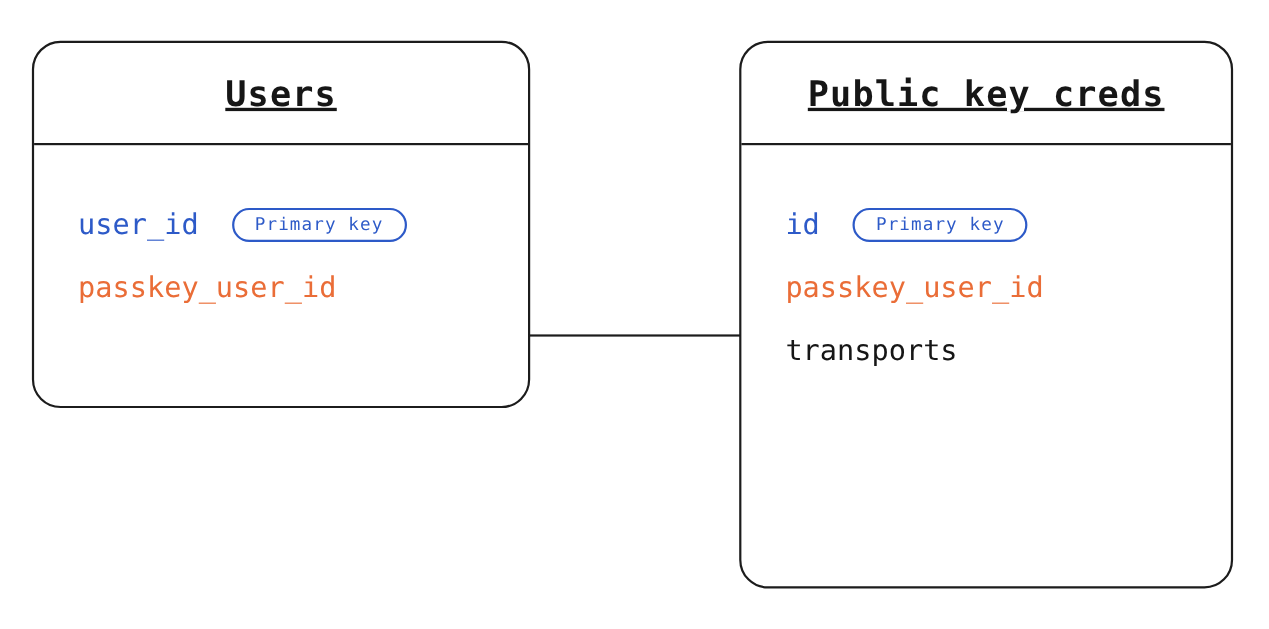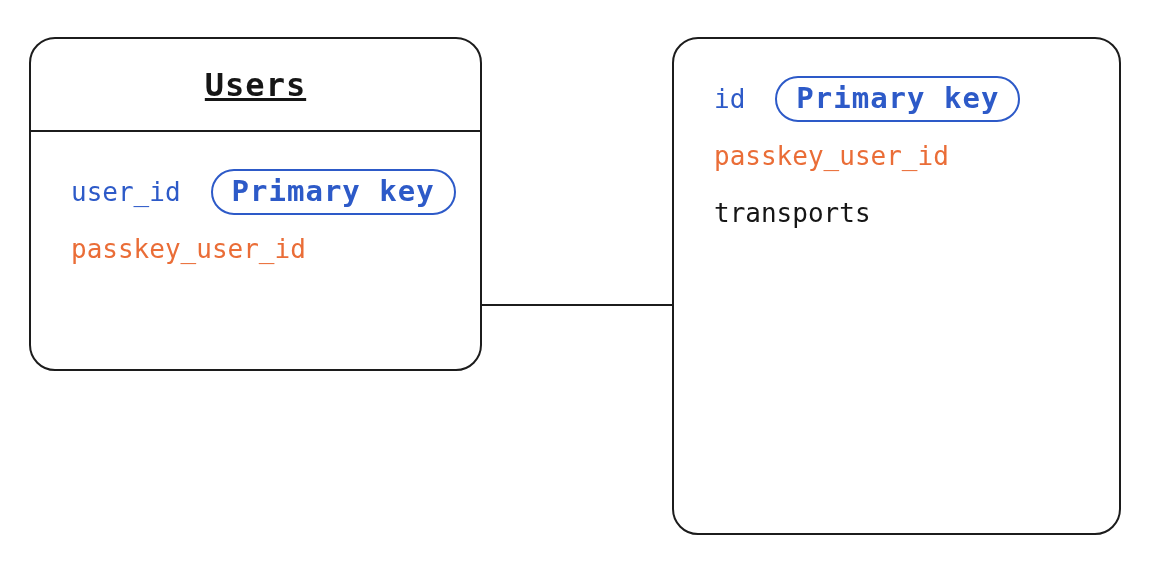--- a/index.html
+++ b/index.html
@@ -40,38 +40,38 @@
     letter-spacing: 1px;
     color: var(--ink, #161616);
     text-decoration: underline;
   }
   .field-list {
     padding: 31px 0 0 40px;
   }
   .field-row {
     height: 57px;
     display: flex;
-    align-items: center;
+    align-items: flex-end;
   }
   .field-name {
     font-size: 26px;
     white-space: pre;
   }
   .field-name.default { color: var(--ink, #161616); }
   .field-name.blue    { color: var(--blue, #2d5ac8); }
   .field-name.orange  { color: var(--orange, #ea6d37); }
   .badge {
     margin-left: 30px;
     display: inline-flex;
     align-items: center;
     border: 2px solid var(--blue, #2d5ac8);
     color: var(--blue, #2d5ac8);
     border-radius: 999px;
-    font-size: 29px;
-    font-weight: bold;
+    font-size: 16px;
+    font-weight: normal;
     letter-spacing: 1px;
     padding: 3px 19px 5px 19px;
     white-space: pre;
   }
   .connector {
     position: absolute;
     left: 480px;
     top: 304px;
     width: 194px;
     height: 2px;
@@ -90,20 +90,21 @@
       </div>
       <div class="field-row">
         <span class="field-name orange">passkey_user_id</span>
       </div>
     </div>
 </div>
 
 <div class="connector"></div>
 
 <div class="entity" id="entity-public-key-creds">
+  <div class="entity-title">Public key creds</div>
   <div class="field-list">
       <div class="field-row">
         <span class="field-name blue">id</span>
         <span class="badge">Primary key</span>
       </div>
       <div class="field-row">
         <span class="field-name orange">passkey_user_id</span>
       </div>
       <div class="field-row">
         <span class="field-name default">transports</span>

